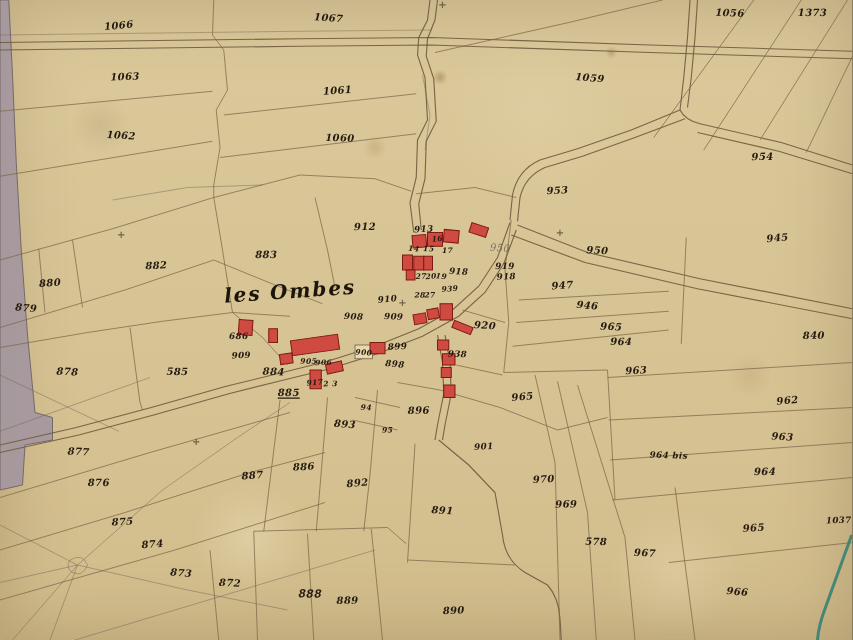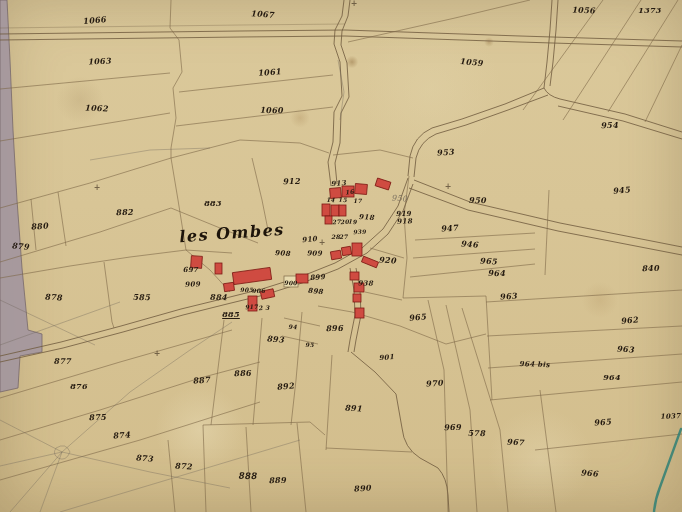--- a/index.html
+++ b/index.html
@@ -210,21 +210,21 @@
       <span class="lbl" style="left: 509px; top: 296px; font-size: 8px; transform: translate(-50%, -50%) rotate(-3deg);">963</span>
       <span class="lbl" style="left: 630px; top: 320px; font-size: 8px; transform: translate(-50%, -50%) rotate(-5deg);">962</span>
       <span class="lbl" style="left: 626px; top: 349px; font-size: 8px; transform: translate(-50%, -50%) rotate(4deg);">963</span>
       <span class="lbl" style="left: 535px; top: 364px; font-size: 7px; transform: translate(-50%, -50%) rotate(2deg);">964 bis</span>
       <span class="lbl" style="left: 612px; top: 377px; font-size: 8px; transform: translate(-50%, -50%) rotate(0deg);">964</span>
       <span class="lbl" style="left: 671px; top: 416px; font-size: 7px; transform: translate(-50%, -50%) rotate(-2deg);">1037</span>
       <span class="lbl" style="left: 603px; top: 422px; font-size: 8px; transform: translate(-50%, -50%) rotate(-4deg);">965</span>
       <span class="lbl" style="left: 590px; top: 473px; font-size: 8px; transform: translate(-50%, -50%) rotate(5deg);">966</span>
       <span class="lbl" style="left: 516px; top: 442px; font-size: 8px; transform: translate(-50%, -50%) rotate(3deg);">967</span>
       <span class="lbl" style="left: 477px; top: 433px; font-size: 8px; transform: translate(-50%, -50%) rotate(1deg);">578</span>
-      <span class="lbl" style="left: 453px; top: 403px; font-size: 8px; transform: translate(-50%, -50%) rotate(-1deg); margin-top: 24px;">969</span>
+      <span class="lbl" style="left: 453px; top: 403px; font-size: 8px; transform: translate(-50%, -50%) rotate(-1deg);">969</span>
       <span class="lbl" style="left: 435px; top: 383px; font-size: 8px; transform: translate(-50%, -50%) rotate(-3deg);">970</span>
       <span class="lbl" style="left: 418px; top: 317px; font-size: 8px; transform: translate(-50%, -50%) rotate(-5deg);">965</span>
       <span class="lbl" style="left: 388px; top: 260px; font-size: 8px; transform: translate(-50%, -50%) rotate(4deg);">920</span>
       <span class="lbl" style="left: 366px; top: 283px; font-size: 7px; transform: translate(-50%, -50%) rotate(2deg);">938</span>
       <span class="lbl" style="left: 213px; top: 203px; font-size: 8px; transform: translate(-50%, -50%) rotate(0deg);">883</span>
       <span class="lbl" style="left: 125px; top: 212px; font-size: 8px; transform: translate(-50%, -50%) rotate(-2deg);">882</span>
       <span class="lbl" style="left: 40px; top: 226px; font-size: 8px; transform: translate(-50%, -50%) rotate(-4deg);">880</span>
       <span class="lbl" style="left: 21px; top: 246px; font-size: 8px; transform: translate(-50%, -50%) rotate(5deg);">879</span>
       <span class="lbl" style="left: 54px; top: 297px; font-size: 8px; transform: translate(-50%, -50%) rotate(3deg);">878</span>
       <span class="lbl" style="left: 142px; top: 297px; font-size: 8px; transform: translate(-50%, -50%) rotate(1deg);">585</span>
@@ -237,21 +237,21 @@
       <span class="lbl" style="left: 337px; top: 222px; font-size: 6px; transform: translate(-50%, -50%) rotate(-2deg);">27</span>
       <span class="lbl" style="left: 345px; top: 222px; font-size: 6px; transform: translate(-50%, -50%) rotate(-4deg);">20</span>
       <span class="lbl" style="left: 353px; top: 222px; font-size: 6px; transform: translate(-50%, -50%) rotate(5deg);">19</span>
       <span class="lbl" style="left: 367px; top: 217px; font-size: 7px; transform: translate(-50%, -50%) rotate(3deg);">918</span>
       <span class="lbl" style="left: 336px; top: 237px; font-size: 6px; transform: translate(-50%, -50%) rotate(1deg);">28</span>
       <span class="lbl" style="left: 344px; top: 237px; font-size: 6px; transform: translate(-50%, -50%) rotate(-1deg);">27</span>
       <span class="lbl" style="left: 360px; top: 232px; font-size: 6px; transform: translate(-50%, -50%) rotate(-3deg);">939</span>
       <span class="lbl" style="left: 310px; top: 239px; font-size: 7px; transform: translate(-50%, -50%) rotate(-5deg);">910</span>
       <span class="lbl" style="left: 283px; top: 253px; font-size: 7px; transform: translate(-50%, -50%) rotate(4deg);">908</span>
       <span class="lbl" style="left: 315px; top: 253px; font-size: 7px; transform: translate(-50%, -50%) rotate(2deg);">909</span>
-      <span class="lbl" style="left: 191px; top: 269px; font-size: 7px; transform: translate(-50%, -50%) rotate(0deg);">697</span>
+      <span class="lbl" style="left: 191px; top: 269px; font-size: 7px; transform: translate(-50%, -50%) rotate(0deg);">686</span>
       <span class="lbl" style="left: 193px; top: 284px; font-size: 7px; transform: translate(-50%, -50%) rotate(-2deg);">909</span>
       <span class="lbl" style="left: 318px; top: 277px; font-size: 7px; transform: translate(-50%, -50%) rotate(-4deg);">899</span>
       <span class="lbl" style="left: 316px; top: 291px; font-size: 7px; transform: translate(-50%, -50%) rotate(5deg);">898</span>
       <span class="lbl" style="left: 291px; top: 283px; font-size: 6px; transform: translate(-50%, -50%) rotate(3deg);">900</span>
       <span class="lbl" style="left: 247px; top: 290px; font-size: 6px; transform: translate(-50%, -50%) rotate(1deg);">905</span>
       <span class="lbl" style="left: 259px; top: 291px; font-size: 6px; transform: translate(-50%, -50%) rotate(-1deg);">906</span>
       <span class="lbl" style="left: 252px; top: 307px; font-size: 6px; transform: translate(-50%, -50%) rotate(-3deg);">917</span>
       <span class="lbl" style="left: 261px; top: 308px; font-size: 6px; transform: translate(-50%, -50%) rotate(-5deg);">2</span>
       <span class="lbl" style="left: 268px; top: 308px; font-size: 6px; transform: translate(-50%, -50%) rotate(4deg);">3</span>
       <span class="lbl" style="left: 219px; top: 297px; font-size: 8px; transform: translate(-50%, -50%) rotate(2deg);">884</span>

